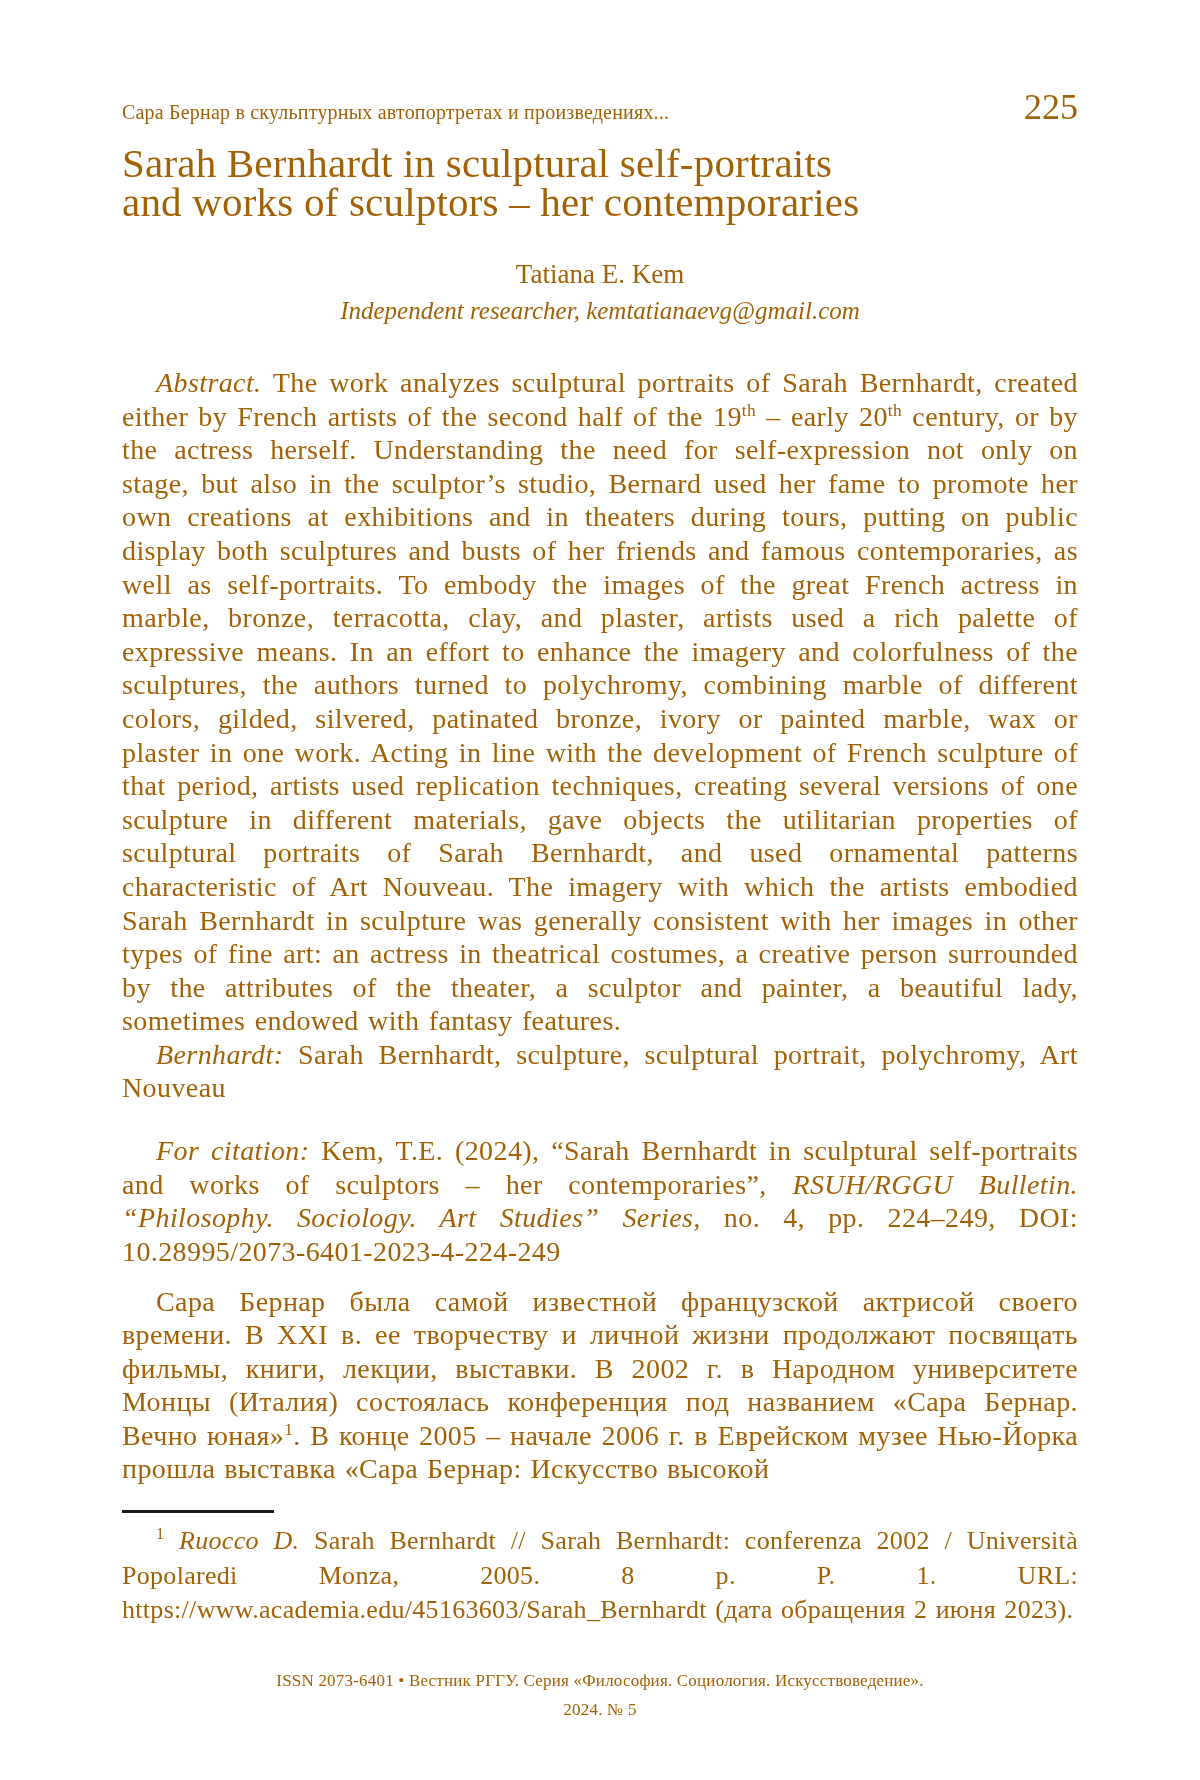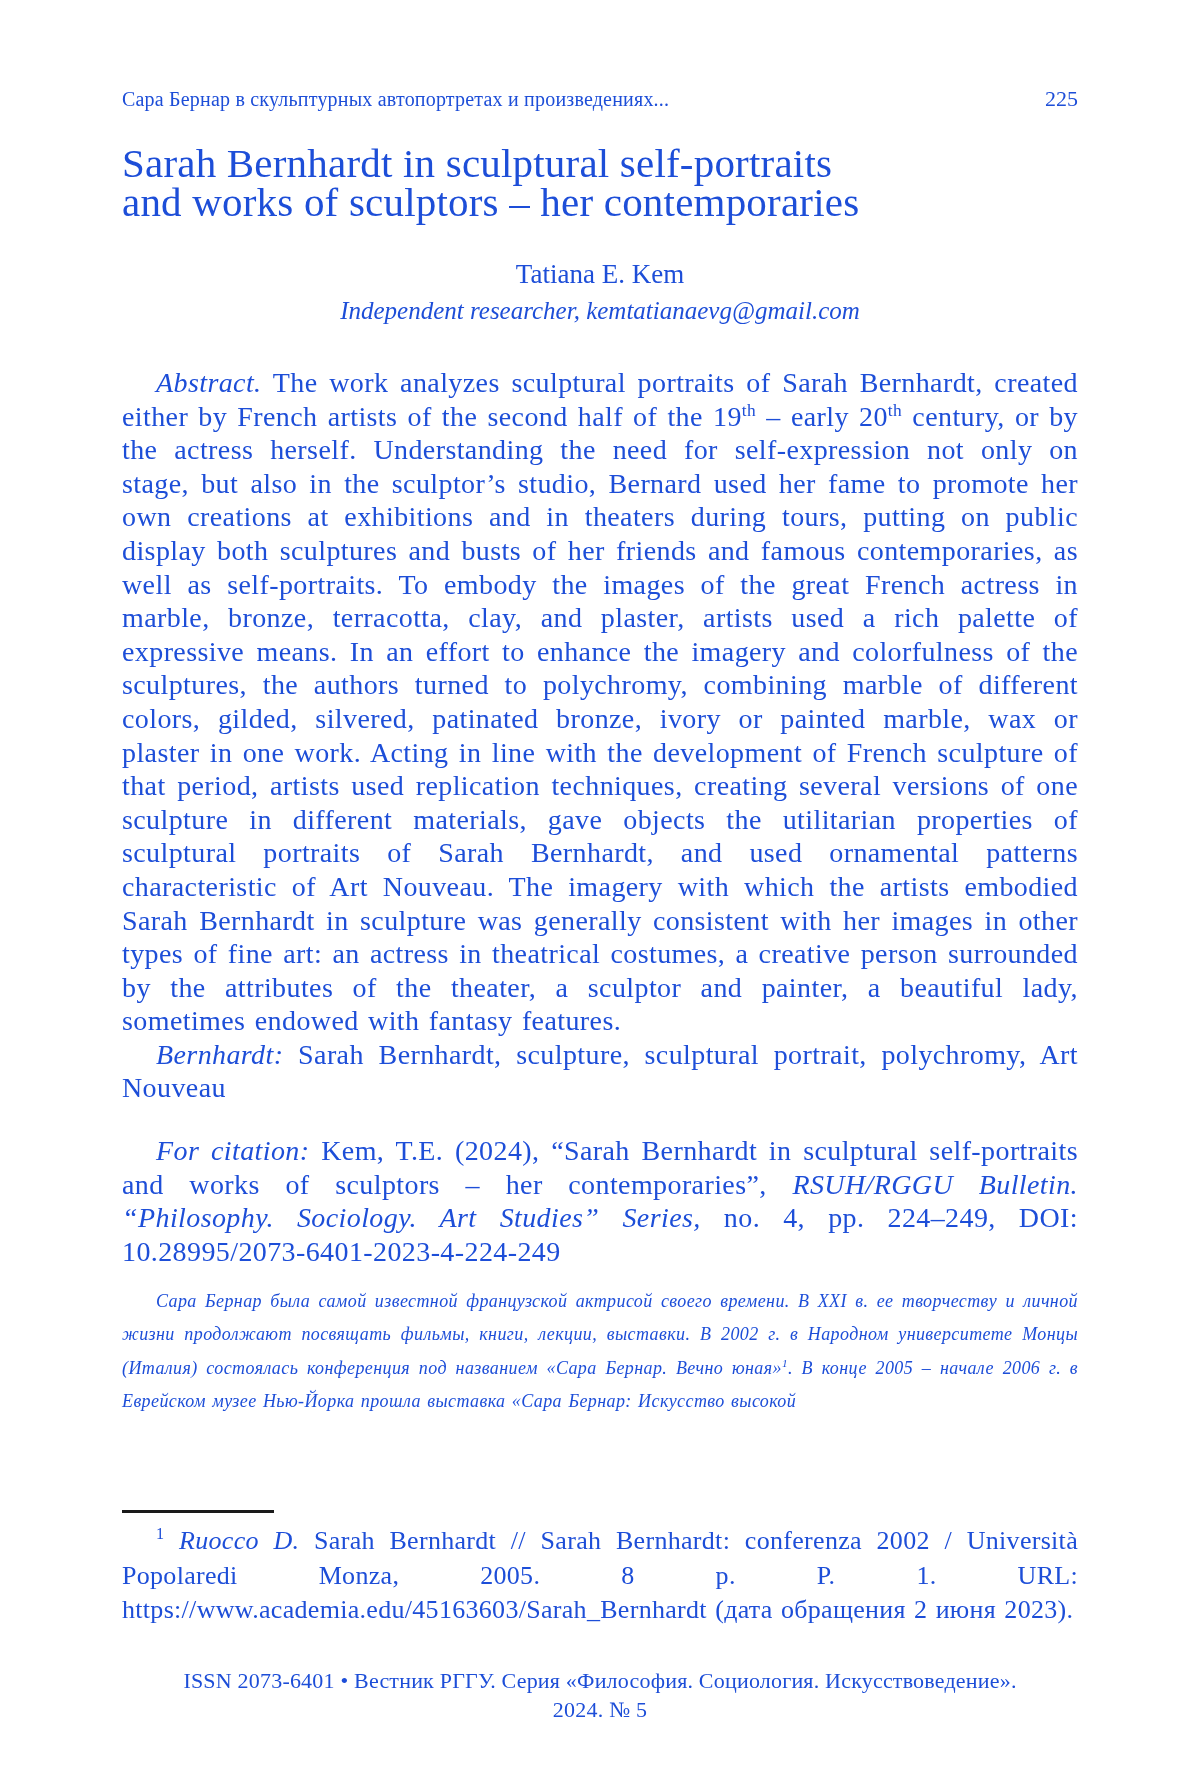--- a/index.html
+++ b/index.html
@@ -5,38 +5,38 @@
   html, body {
     margin: 0;
     padding: 0;
     background: #ffffff;
   }
   .page {
     position: relative;
     width: 1200px;
     height: 1780px;
     background: #ffffff;
-    color: #1d4ed8;
+    color: #a16207;
     font-family: "Liberation Serif", "DejaVu Serif", serif;
     overflow: hidden;
   }
   .col {
     position: absolute;
     left: 122px;
     width: 956px;
   }
   
   .running-header {
     top: 86px;
     display: flex;
     justify-content: space-between;
     align-items: baseline;
   }
   .rh-title { font-size: 20px; letter-spacing: 0.2px; }
-  .rh-page  { font-size: 22px; }
+  .rh-page  { font-size: 36px; }
 
   
   .article-title {
     top: 144px;
     margin: 0;
     font-size: 41px;
     line-height: 39px;
     font-weight: normal;
     letter-spacing: 0.2px;
   }
@@ -65,26 +65,25 @@
     line-height: 33.6px;
     letter-spacing: 0.4px;
     word-spacing: 2px;
     text-indent: 34px;
   }
   .citation-p { margin-top: 29px !important; }
 
   
   .body-ru { top: 1285px; }
   .ru-text {
-    font-size: 18px;
+    font-size: 28px;
     line-height: 33.4px;
     letter-spacing: 0.4px;
     word-spacing: 1.5px;
     text-indent: 34px;
-    font-style: italic;
   }
 
   
   .fn-rule {
     position: absolute;
     left: 122px;
     top: 1510px;
     width: 152px;
     height: 3px;
     background: #1a1a1a;
@@ -95,21 +94,21 @@
     line-height: 34.5px;
     letter-spacing: 0.3px;
     word-spacing: 1.5px;
     text-indent: 34px;
   }
 
   
   .page-footer {
     top: 1666px;
     text-align: center;
-    font-size: 22px;
+    font-size: 17px;
     line-height: 29px;
     letter-spacing: 0.2px;
   }
 
   .it { font-style: italic; }
   sup {
     font-size: 62%;
     line-height: 0;
     vertical-align: super;
   }

